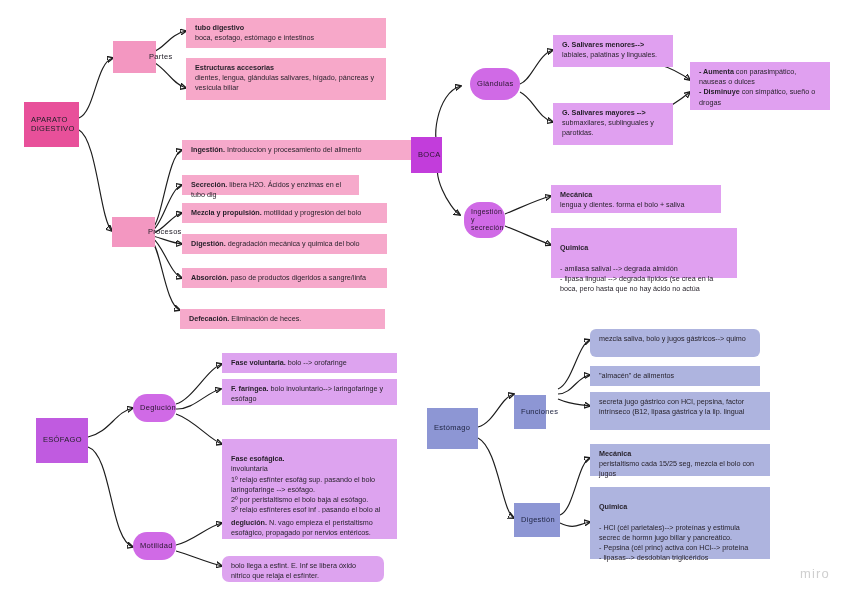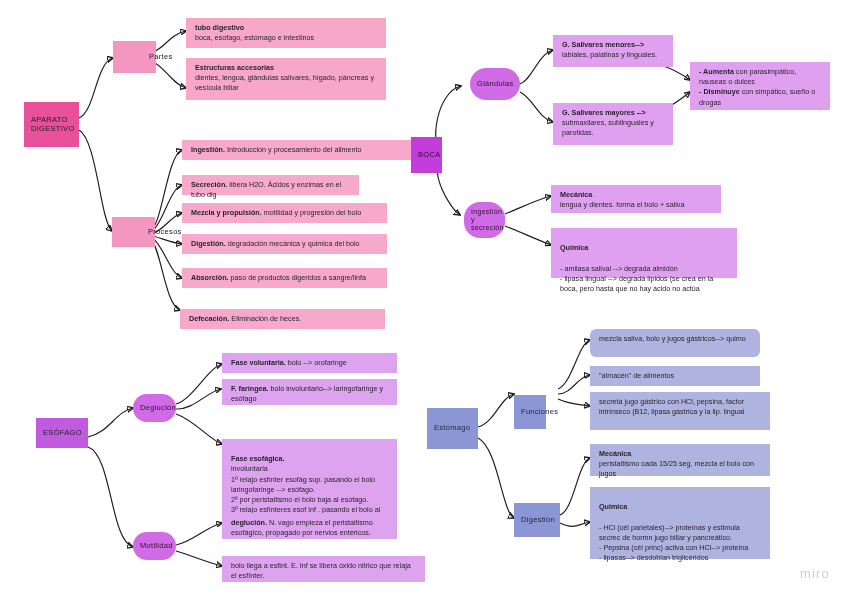--- a/index.html
+++ b/index.html
@@ -166,21 +166,21 @@
     <span class="ttl">Mecánica</span>
     <span>lengua y dientes. forma el bolo + saliva</span>
   </div>
 
   <div class="leaf violetleaf" style="left:551px;top:228px;width:186px;height:50px;white-space:pre-line;">
     <span class="ttl">Quimica</span>
     <span>- amilasa salival --&gt; degrada almidón
 - lipasa lingual --&gt; degrada lipidos (se crea en la boca, pero hasta que no hay ácido no actúa</span>
   </div>
 
-  <div class="node root purple" style="left:36px;top:418px;width:52px;height:30px;">
+  <div class="node root purple" style="left:36px;top:418px;width:52px;height:45px;">
     <span>ESÓFAGO</span>
   </div>
 
   <div class="node root violetmid" style="left:133px;top:394px;width:43px;height:28px;">
     <span>Deglución</span>
   </div>
 
   <div class="node root violetmid" style="left:133px;top:532px;width:43px;height:28px;">
     <span>Motilidad</span>
   </div>
@@ -202,21 +202,21 @@
 2º por peristaltismo el bolo baja al esófago.
 3º relajo esfínteres esof inf . pasando el bolo al estómago.
 4º secreción de moco para paso por esófago.</span></span>
   </div>
 
   <div class="leaf violetleaf2" style="left:222px;top:513px;width:175px;height:26px;">
     <span><b>deglución.</b>
     <span>N. vago empieza el peristaltismo esofágico, propagado por nervios entéricos.</span></span>
   </div>
 
-  <div class="leaf violetleaf2" style="left:222px;top:556px;width:203px;height:26px;">
+  <div class="leaf violetleaf2" style="left:222px;top:556px;width:162px;height:26px;border-radius:7px;">
     <span>bolo llega a esfint. E. Inf se libera óxido nitrico que relaja el esfínter.</span>
   </div>
 
   <div class="node root blue" style="left:427px;top:408px;width:51px;height:41px;">
     <span>Estómago</span>
   </div>
 
   <div class="node root blue" style="left:514px;top:375px;width:32px;height:34px;margin-top:20px;">
     <span>Funciones</span>
   </div>

